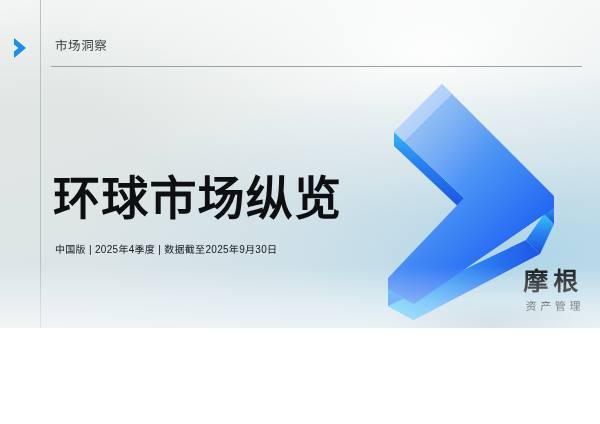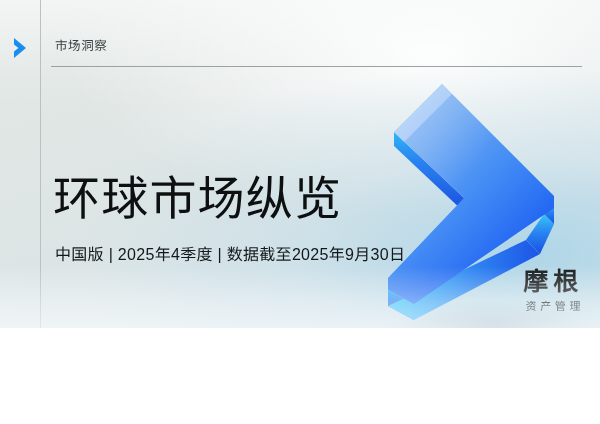--- a/index.html
+++ b/index.html
@@ -88,29 +88,29 @@
 
   
   .hero {
     position: absolute;
     left: 53px;
     top: 175px;
   }
   .hero-title {
     font-size: 47px;
     line-height: 1.02;
-    font-weight: 400;
+    font-weight: 700;
     color: #0d0f11;
     letter-spacing: 1.2px;
     white-space: nowrap;
     margin: 0;
   }
   .hero-subtitle {
     margin: 18px 0 0 2px;
-    font-size: 16px;
+    font-size: 10px;
     color: #14181b;
     letter-spacing: 0.3px;
     white-space: nowrap;
   }
 
   
   .art {
     position: absolute;
     left: 368px;
     top: 72px;

